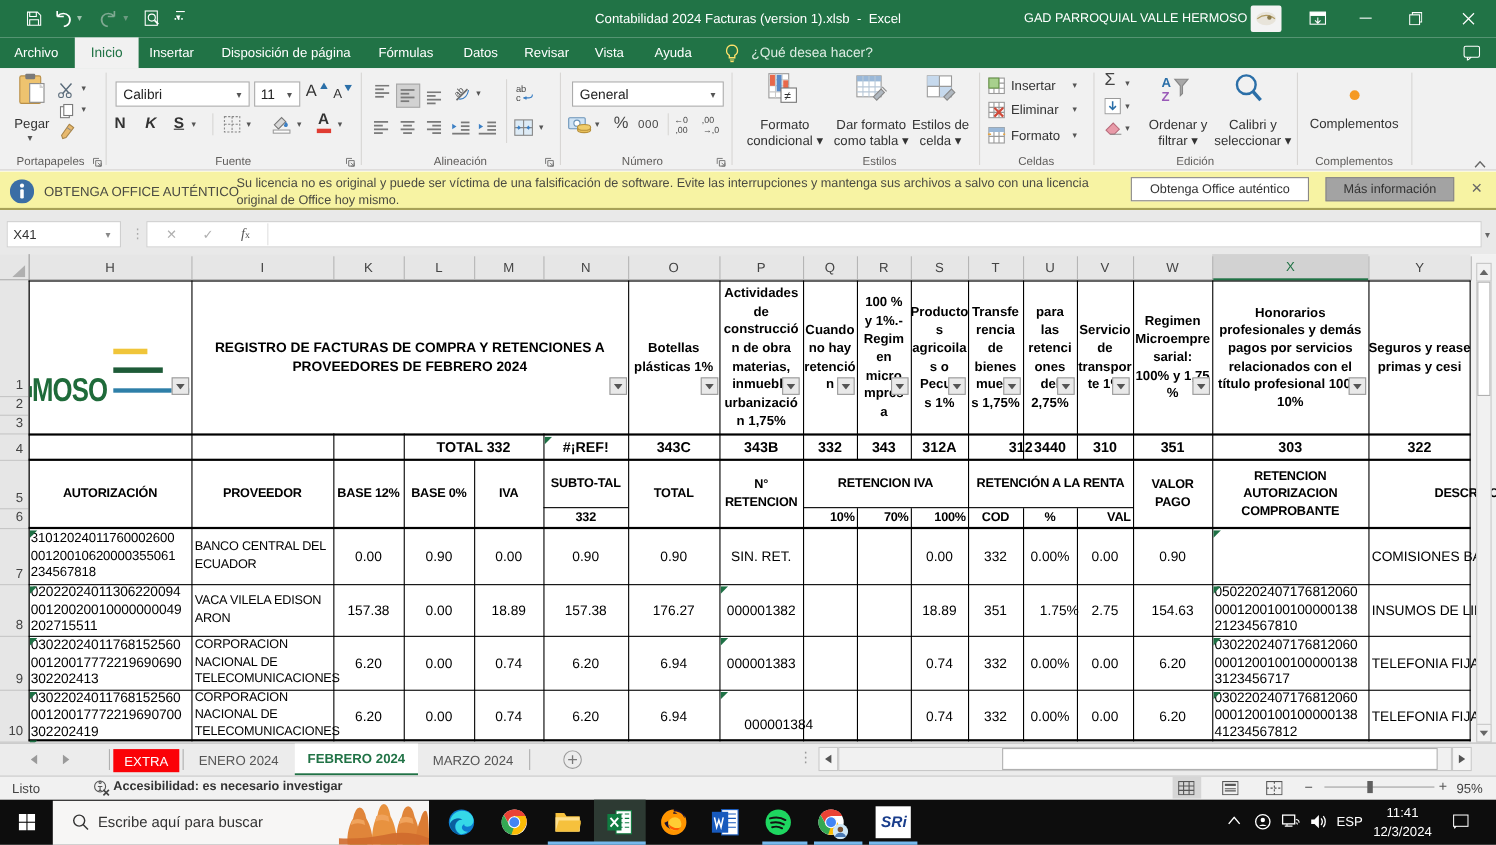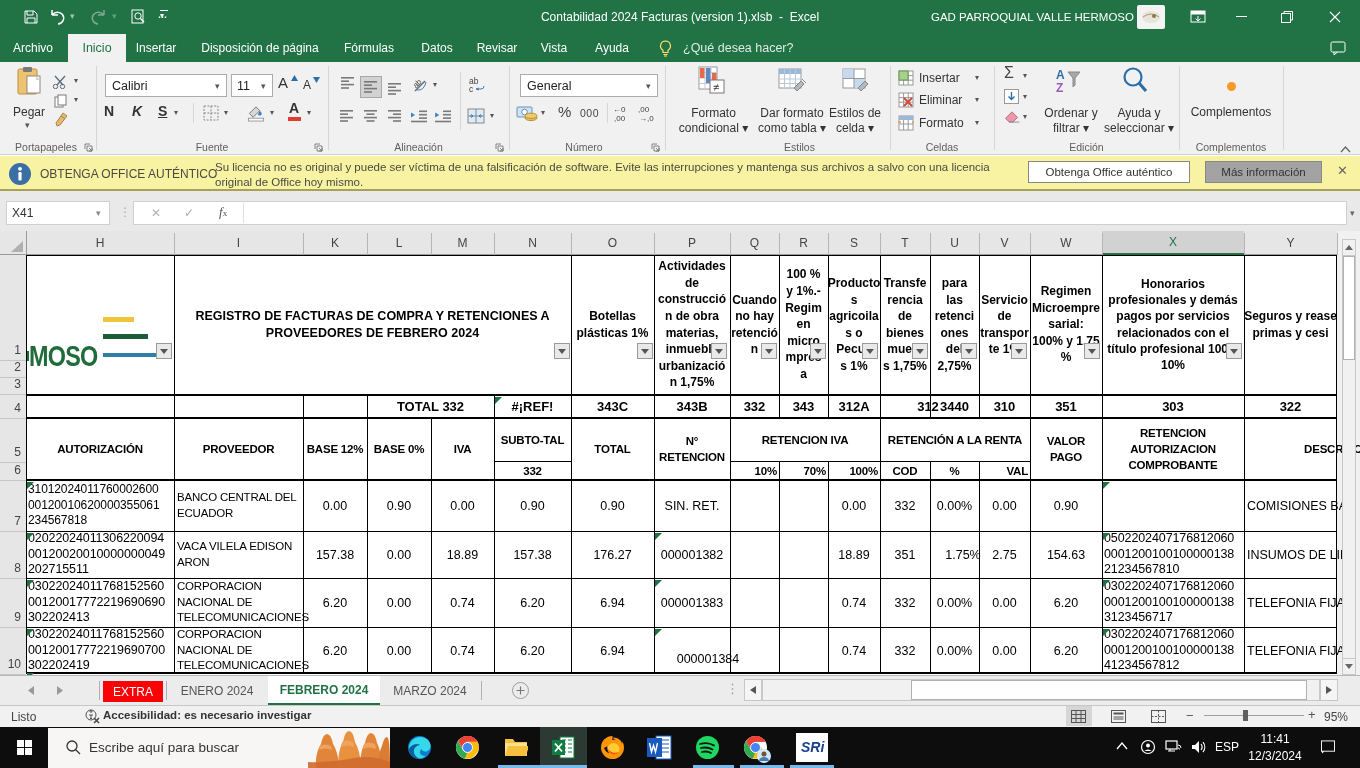--- a/index.html
+++ b/index.html
@@ -310,21 +310,21 @@
     <text x="0" y="11" font-size="12" font-weight="bold" fill="#2b6fa8">A</text>
     <text x="0" y="24" font-size="12" font-weight="bold" fill="#9a5ab8">Z</text>
     <path d="M12 4 h12 l-5 6 v7 l-2 2 v-9 z" fill="#a8a8a8" stroke="#888"></path>
   </svg>
 <div class="a c" style="left:1030px;top:106px;width:82px;height:14px;font-size:12px;color:#333;">Ordenar y</div>
 <div class="a c" style="left:1030px;top:121px;width:82px;height:14px;font-size:12px;color:#333;">filtrar ▾</div>
 <svg class="a" style="left:1120px;top:66px;" width="30" height="30" viewBox="0 0 30 30">
     <circle cx="13" cy="11" r="8.5" fill="none" stroke="#2b6fa8" stroke-width="2.2"></circle>
     <path d="M19 17 l7 8" stroke="#2b6fa8" stroke-width="3.2"></path>
   </svg>
-<div class="a c" style="left:1098px;top:106px;width:82px;height:14px;font-size:12px;color:#333;">Ayuda y</div>
+<div class="a c" style="left:1098px;top:106px;width:82px;height:14px;font-size:12px;color:#333;">Calibri y</div>
 <div class="a c" style="left:1098px;top:121px;width:82px;height:14px;font-size:12px;color:#333;">seleccionar ▾</div>
 <div class="a" style="left:1227px;top:82px;width:9px;height:9px;background:#f59a23;border-radius:50%;"></div>
 <div class="a c" style="left:1179px;top:105px;width:104px;height:14px;font-size:12px;color:#333;">Complementos</div>
 <svg class="a" style="left:1340px;top:146px;" width="11" height="7" viewBox="0 0 11 7">
     <path d="M1 6 L5.5 1 L10 6" stroke="#666" fill="none" stroke-width="1.3"></path>
   </svg>
 <div class="a" style="left:0px;top:156px;width:1360px;height:35px;background:#f7f3a3;border-bottom:2px solid #a8a258;"></div>
 <svg class="a" style="left:9px;top:163px;" width="22" height="22" viewBox="0 0 22 22">
     <circle cx="11" cy="11" r="11" fill="#3b6ea5"></circle>
     <rect x="9.4" y="9" width="3.2" height="8.5" rx="1.2" fill="#fff"></rect>

